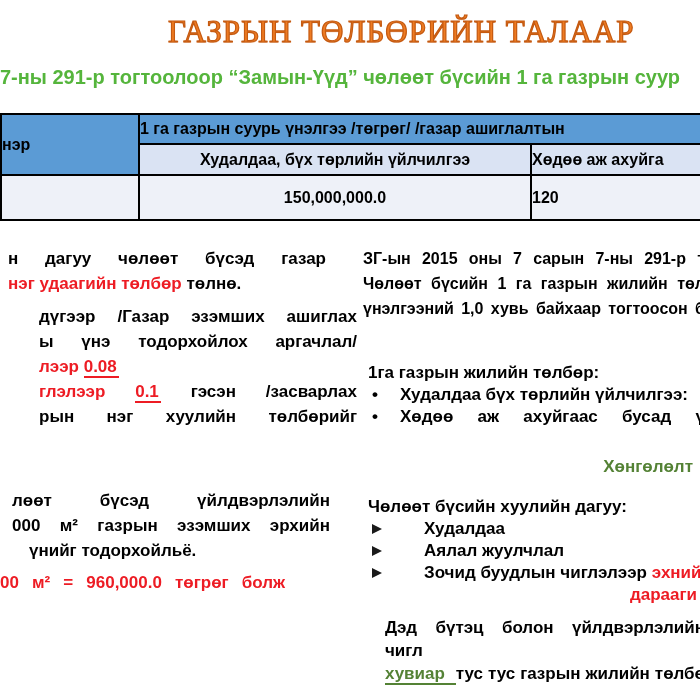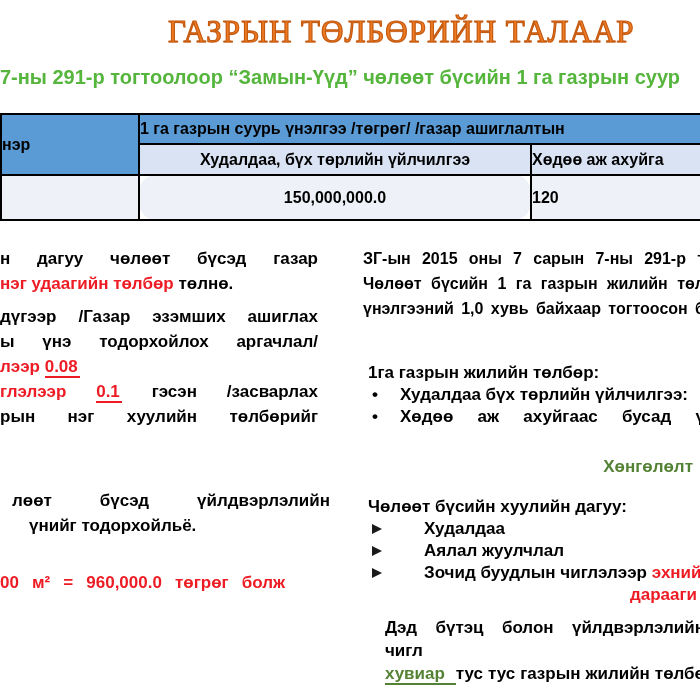--- a/index.html
+++ b/index.html
@@ -30,31 +30,31 @@
     border:2px solid #000;font-weight:bold;font-size:16px;color:#000;
     padding:0;vertical-align:middle;overflow:visible;
   }
   td.blue{background:var(--blue_header,#5B9BD5);}
   td.lightblue{background:var(--blue_light,#DAE3F3);margin-left:41px;}
   td.rowbg{background:var(--row_light,#EEF1F8);}
   td.rowhdr{padding-left:2px;text-align:left;}
   td.spanhdr{padding-left:85px;white-space:nowrap;text-align:left;}
   td.c1hdr{text-align:center;}
   td.c2hdr{padding-left:25px;white-space:nowrap;text-align:left;}
-  td.c1val{text-align:center;border-radius:17px;}
+  td.c1val{text-align:center;}
   td.c2val{padding-left:123px;white-space:nowrap;text-align:left;}
   
   .blk{position:absolute;}
   .line{font-size:17px;font-weight:bold;line-height:25px;white-space:nowrap;}
   .stretch{text-align:justify;text-align-last:justify;white-space:normal;}
   .red{color:var(--red,#ED1C24);}
   .u-red{border-bottom:2.5px solid var(--red,#ED1C24);padding-right:2px;}
   .u-green{border-bottom:2.5px solid var(--green_dark,#548235);padding-right:6px;color:var(--green_dark,#548235);}
-  #lp1{left:0;top:246px;width:318px;}
-  #lp2{left:0;top:304px;width:318px;}
+  #lp1{left:8px;top:246px;width:318px;}
+  #lp2{left:0;top:304px;width:318px;padding-left:39px;}
   #lp3{left:12px;top:488px;width:318px;}
   #lp4{left:0;top:570px;width:285px;}
   #lp3 .ind{padding-left:17px;}
   #rp1{left:363px;top:246px;width:342px;}
   #rp1 .line{font-size:16px;}
   #rp2{left:363px;top:362px;width:342px;}
   #rp2 .line,#rp3 .line{line-height:22px;}
   #hong{left:363px;top:454px;width:330px;text-align:right;}
   #hong .line{color:var(--green_dark,#548235);}
   #rp3{left:363px;top:496px;width:342px;}
@@ -109,20 +109,21 @@
 <div class="blk" id="lp2">
   <div class="line stretch">дүгээр /Газар эзэмших ашиглах</div>
   <div class="line stretch">ы үнэ тодорхойлох аргачлал/</div>
   <div class="line"><span class="red">лээр </span><span class="red u-red">0.08</span></div>
   <div class="line stretch"><span class="red">глэлээр </span><span class="red u-red">0.1</span><span> гэсэн /засварлах</span></div>
   <div class="line stretch">рын нэг хуулийн төлбөрийг</div>
 </div>
 
 <div class="blk" id="lp3">
   <div class="line stretch">лөөт бүсэд үйлдвэрлэлийн</div>
+  <div class="line stretch">000 м² газрын эзэмших эрхийн</div>
   <div class="line ind">үнийг тодорхойльё.</div>
 </div>
 
 <div class="blk" id="lp4">
   <div class="line stretch red">00 м² = 960,000.0 төгрөг болж</div>
 </div>
 
 <div class="blk" id="rp1">
   <div class="line stretch">ЗГ-ын 2015 оны 7 сарын 7-ны 291-р т</div>
   <div class="line stretch">Чөлөөт бүсийн 1 га газрын жилийн төл</div>

